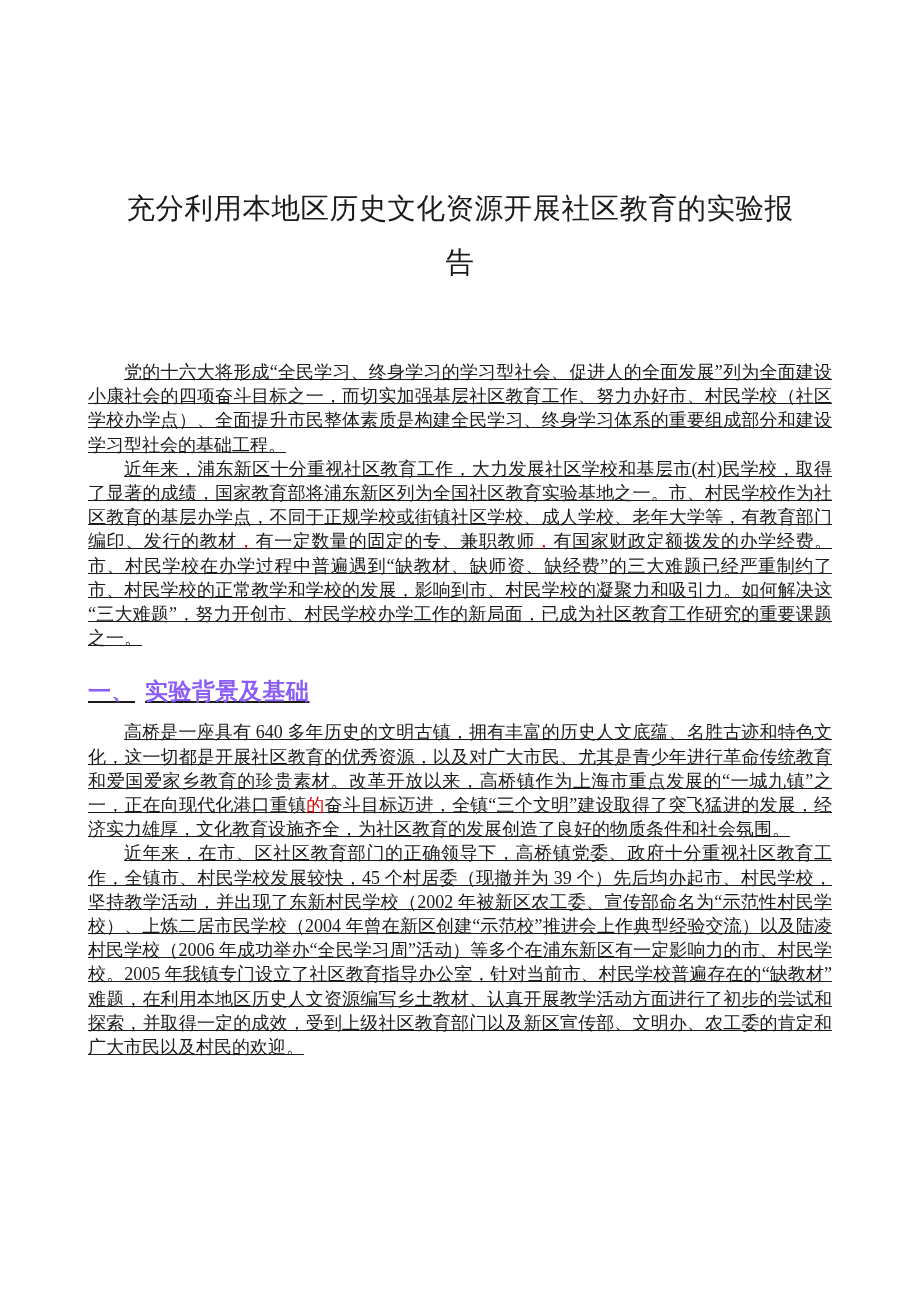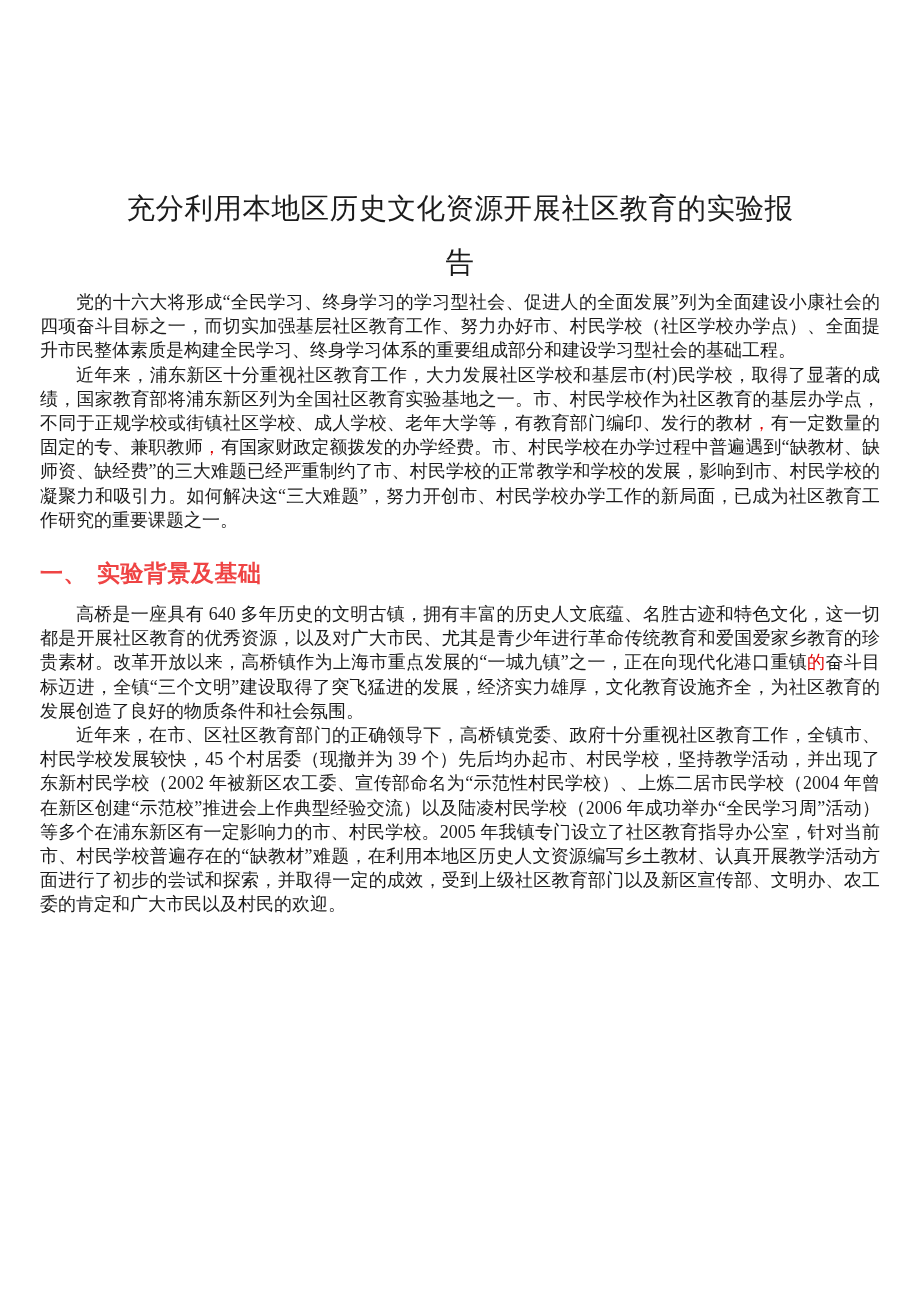--- a/index.html
+++ b/index.html
@@ -11,49 +11,51 @@
     position: relative;
     width: 920px;
     height: 1302px;
     margin: 0;
     background: var(--page-bg, #ffffff);
     color: var(--ink, #1b1b1b);
     font-family: "Liberation Serif", "DejaVu Serif", serif;
     overflow: hidden;
   }
   .content {
-    padding: 0 40px;
+    padding: 0 88px;
   }
   .doc-title {
     margin-top: 182px;
     text-align: center;
     font-size: 28.5px;
     line-height: 54px;
     font-weight: 400;
     letter-spacing: 0.5px;
     white-space: nowrap;
   }
   .body-text {
+    margin-top: 70px;
+    text-decoration: underline;
   }
   p.para {
     margin: 0;
     font-size: 18px;
     line-height: 24.2px;
     text-align: justify;
     text-justify: inter-ideograph;
     text-indent: 2em;
   }
   .red {
     color: var(--accent-red, #e00000);
   }
   h2.section-heading {
     font-family: "Liberation Sans", "DejaVu Sans", sans-serif;
     font-size: 23px;
     font-weight: 700;
-    color: #ef4444;
+    color: #8b5cf6;
     margin: 26px 0 13px 0;
     letter-spacing: 0.5px;
   }
   h2.section-heading .heading-num {
     margin-right: 10px;
   }
 </style>
 </head>
 <body>
 

